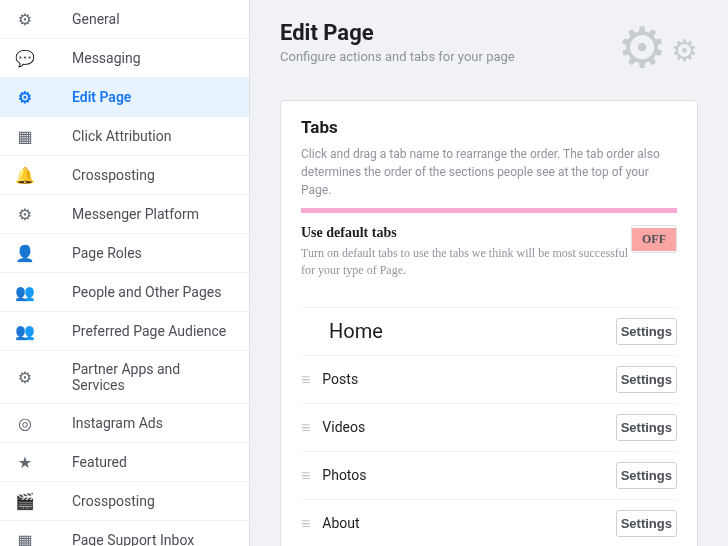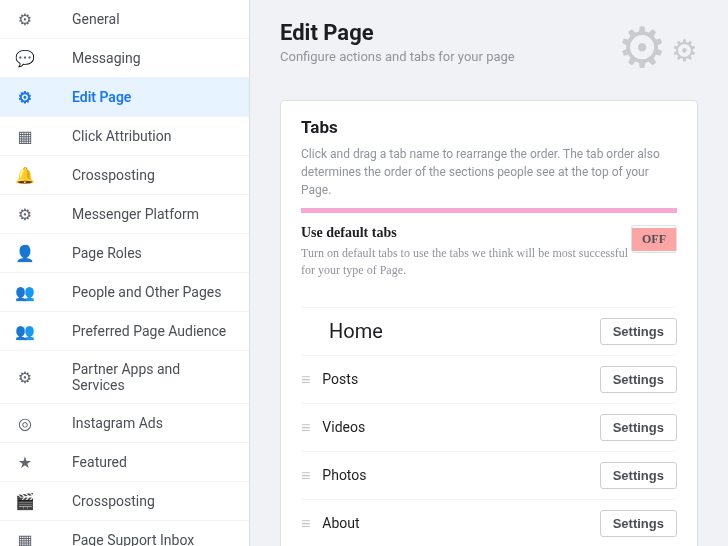--- a/index.html
+++ b/index.html
@@ -168,21 +168,21 @@
     }
     .tab-name.home-tab {
       font-size: 20px;
       color: #1c1e21;
       margin-left: 28px;
     }
     .settings-btn {
       background: #fff;
       border: 1px solid #ccd0d5;
       border-radius: 3px;
-      padding: 5px 12px;
+      padding: 5px 4px;
       font-size: 13px;
       color: #4b4f56;
       cursor: pointer;
       font-weight: 600;
     }
   </style>
 </head>
 <body>
 
 <nav class="sidebar">

